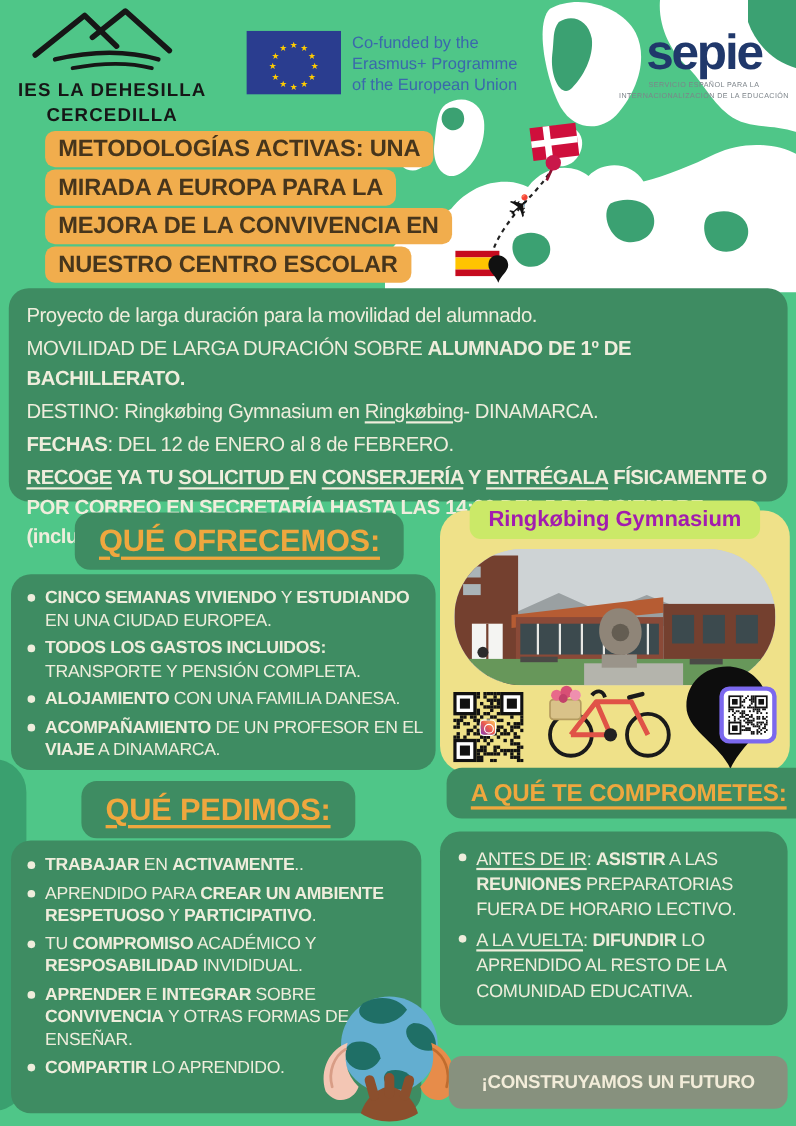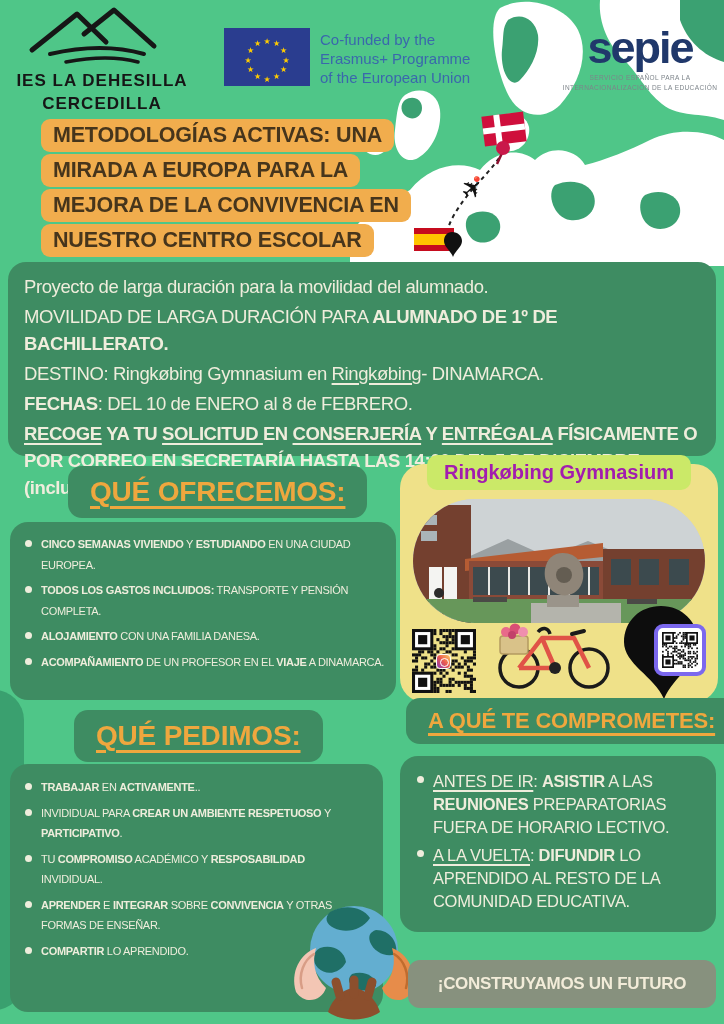--- a/index.html
+++ b/index.html
@@ -36,21 +36,21 @@
   .pill{position:absolute;background:#3e8c62;color:#efa73e;font-weight:700;
         border-radius:14px;padding:10px 22px;font-size:28px;letter-spacing:-0.2px;white-space:nowrap;}
   .pill .u{text-decoration-thickness:2.5px;text-underline-offset:5px;}
 
   .offer-panel{left:10px;top:522px;width:386px;height:178px;padding:12px 10px 8px 14px;box-sizing:border-box;}
   .request-panel{left:10px;top:764px;width:373px;height:248px;padding:13px 18px 8px 14px;box-sizing:border-box;}
   .commit-panel{left:400px;top:756px;width:316px;height:176px;padding:14px 10px 8px 16px;box-sizing:border-box;}
 
   .row{display:flex;margin-bottom:5px;}
   .dot{flex:none;width:7px;height:7px;border-radius:50%;background:#efeddc;margin:6px 9px 0 1px;}
-  .offer-panel .tx,.request-panel .tx{font-size:11px;line-height:20.5px;letter-spacing:-0.3px;}
+  .offer-panel .tx,.request-panel .tx{font-size:16px;line-height:20.5px;letter-spacing:-0.3px;}
   .commit-panel .tx{font-size:16.5px;line-height:23px;letter-spacing:-0.3px;}
 
   
   .card{position:absolute;left:400px;top:464px;width:318px;height:238px;background:#efe189;border-radius:24px;}
   .card-pill{position:absolute;top:-9px;left:50%;transform:translateX(-50%);background:#cbe968;
              border-radius:10px;padding:6px 17px;font-weight:700;font-size:20px;color:#a21caf;white-space:nowrap;}
   .photo{position:absolute;left:13px;top:35px;width:292px;height:124px;border-radius:62px;overflow:hidden;background:#c9ced0;}
   .qr-main{position:absolute;left:12px;bottom:9px;width:64px;height:64px;}
   .ig-badge{position:absolute;left:36px;bottom:33px;width:15px;height:15px;border-radius:4px;
             background:linear-gradient(45deg,#8a3ab9,#e95950,#fccc63);border:1px solid #fff;box-sizing:border-box;}
@@ -149,23 +149,23 @@
 
   <div class="abs title-block">
       <div><span class="tline">METODOLOGÍAS ACTIVAS: UNA</span></div>
       <div><span class="tline">MIRADA A EUROPA PARA LA</span></div>
       <div><span class="tline">MEJORA DE LA CONVIVENCIA EN</span></div>
       <div><span class="tline">NUESTRO CENTRO ESCOLAR</span></div>
     </div>
 
   <div class="abs dark intro-panel">
       <p class="ip"><span>Proyecto de larga duración para la movilidad del alumnado.</span></p>
-      <p class="ip"><span>MOVILIDAD DE LARGA DURACIÓN PARA </span><span class="b">ALUMNADO DE 1º DE BACHILLERATO.</span></p>
+      <p class="ip"><span>MOVILIDAD DE LARGA DURACIÓN SOBRE </span><span class="b">ALUMNADO DE 1º DE BACHILLERATO.</span></p>
       <p class="ip"><span>DESTINO: Ringkøbing Gymnasium en </span><span class="u">Ringkøbing</span><span>- DINAMARCA.</span></p>
-      <p class="ip"><span class="b">FECHAS</span><span>: DEL 10 de ENERO al 8 de FEBRERO.</span></p>
+      <p class="ip"><span class="b">FECHAS</span><span>: DEL 12 de ENERO al 8 de FEBRERO.</span></p>
       <p class="ip"><span class="b u">RECOGE</span><span class="b"> YA TU </span><span class="b u">SOLICITUD </span><span class="b">EN </span><span class="b u">CONSERJERÍA</span><span class="b"> Y </span><span class="b u">ENTRÉGALA</span><span class="b"> FÍSICAMENTE O POR CORREO EN </span><span class="b u">SECRETARÍA</span><span class="b"> HASTA LAS 14:00 DEL 5 DE DICIEMBRE (incluido).</span></p>
     </div>
 
   <div class="pill" style="left:68px;top:466px;">
     <span class="u">QUÉ OFRECEMOS:</span>
   </div>
   <div class="abs dark offer-panel">
       <div class="row">
         <span class="dot"></span>
         <span class="tx"><span class="b">CINCO SEMANAS VIVIENDO</span><span> Y </span><span class="b">ESTUDIANDO</span><span> EN UNA CIUDAD EUROPEA.</span></span>
@@ -535,21 +535,21 @@
   <div class="pill" style="left:74px;top:710px;text-align:right;">
     <span class="u">QUÉ PEDIMOS:</span>
   </div>
   <div class="abs dark request-panel">
       <div class="row">
         <span class="dot"></span>
         <span class="tx"><span class="b">TRABAJAR</span><span> EN </span><span class="b">ACTIVAMENTE</span><span>..</span></span>
       </div>
       <div class="row">
         <span class="dot"></span>
-        <span class="tx"><span>INVIDIDUAL PARA </span><span class="b">CREAR UN AMBIENTE RESPETUOSO</span><span> Y </span><span class="b">PARTICIPATIVO</span><span>.</span></span>
+        <span class="tx"><span>APRENDIDO PARA </span><span class="b">CREAR UN AMBIENTE RESPETUOSO</span><span> Y </span><span class="b">PARTICIPATIVO</span><span>.</span></span>
       </div>
       <div class="row">
         <span class="dot"></span>
         <span class="tx"><span>TU </span><span class="b">COMPROMISO</span><span> ACADÉMICO Y </span><span class="b">RESPOSABILIDAD</span><span> INVIDIDUAL.</span></span>
       </div>
       <div class="row">
         <span class="dot"></span>
         <span class="tx"><span class="b">APRENDER</span><span> E </span><span class="b">INTEGRAR</span><span> SOBRE </span><span class="b">CONVIVENCIA</span><span> Y OTRAS FORMAS DE ENSEÑAR.</span></span>
       </div>
       <div class="row">

